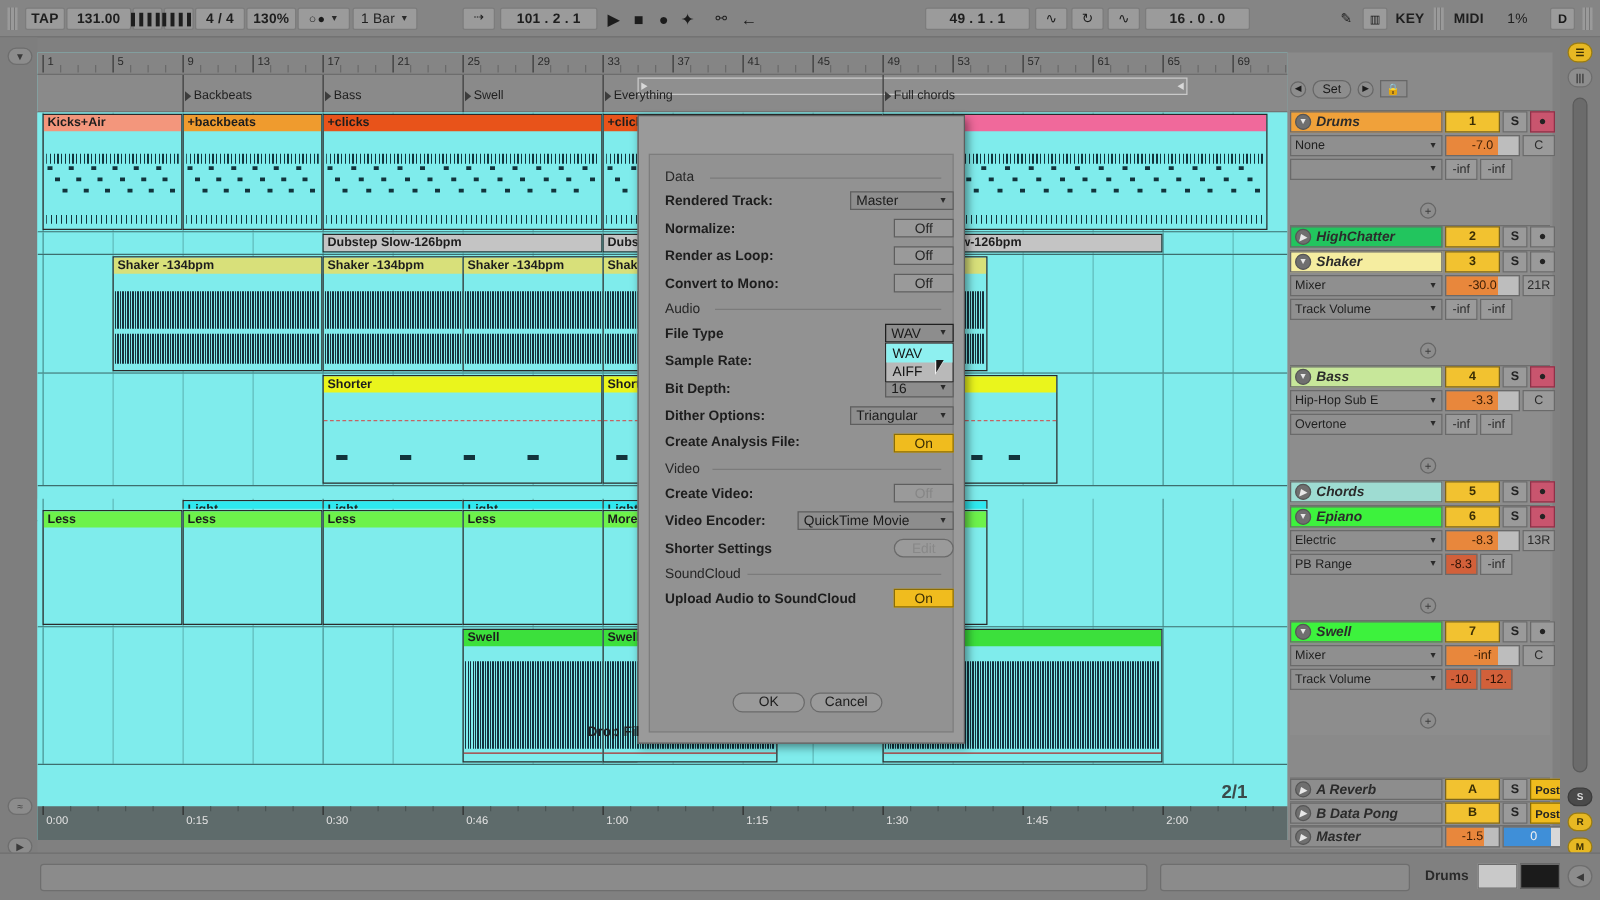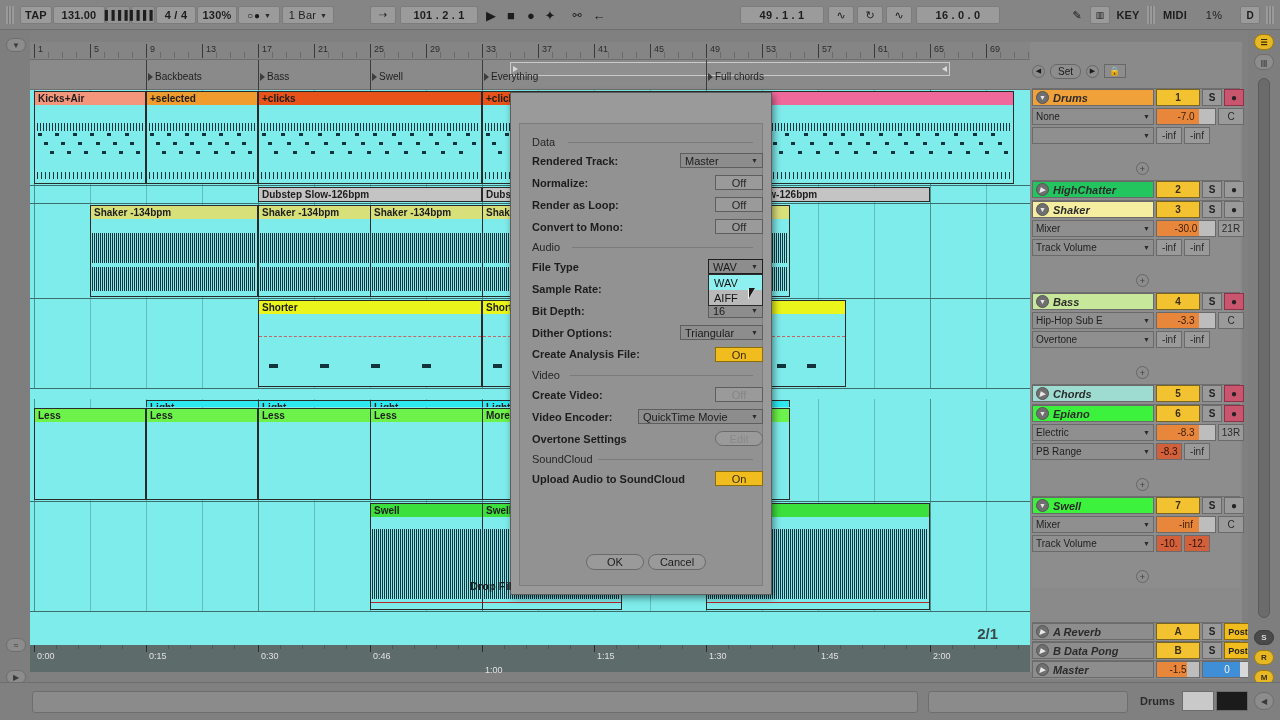--- a/index.html
+++ b/index.html
@@ -398,21 +398,21 @@
               <div style="position: absolute; background: rgb(18, 52, 60); height: 3px; width: 4px; left: 78.1111px; top: 37px;"></div>
               <div style="position: absolute; background: rgb(18, 52, 60); height: 3px; width: 4px; left: 83.8889px; top: 46px;"></div>
               <div style="position: absolute; background: rgb(18, 52, 60); height: 3px; width: 4px; left: 89.6667px; top: 28px;"></div>
               <div style="position: absolute; background: rgb(18, 52, 60); height: 3px; width: 4px; left: 95.4444px; top: 37px;"></div>
               <div style="position: absolute; background: rgb(18, 52, 60); height: 3px; width: 4px; left: 101.222px; top: 46px;"></div>
               <div style="position: absolute; left: 2px; right: 2px; top: 18px; height: 8px; background: repeating-linear-gradient(to right, rgb(18, 52, 60) 0px, rgb(18, 52, 60) 1px, transparent 1px, transparent 3px);"></div>
               <div style="position: absolute; left: 2px; right: 2px; bottom: 4px; height: 7px; background: repeating-linear-gradient(to right, rgb(18, 52, 60) 0px, rgb(18, 52, 60) 1px, transparent 1px, transparent 4px);"></div>
             </div>
           </div>
           <div class="clip" style="left: 116px; width: 112px; top: 1px; height: 93px; background: rgb(127, 236, 236);">
-            <div class="cliphdr" style="background: rgb(239, 155, 46);">+selected</div>
+            <div class="cliphdr" style="background: rgb(239, 155, 46);">+backbeats</div>
             <div class="clipbody">
               <div style="position: absolute; background: rgb(18, 52, 60); height: 3px; width: 4px; left: 3px; top: 28px;"></div>
               <div style="position: absolute; background: rgb(18, 52, 60); height: 3px; width: 4px; left: 8.77778px; top: 37px;"></div>
               <div style="position: absolute; background: rgb(18, 52, 60); height: 3px; width: 4px; left: 14.5556px; top: 46px;"></div>
               <div style="position: absolute; background: rgb(18, 52, 60); height: 3px; width: 4px; left: 20.3333px; top: 28px;"></div>
               <div style="position: absolute; background: rgb(18, 52, 60); height: 3px; width: 4px; left: 26.1111px; top: 37px;"></div>
               <div style="position: absolute; background: rgb(18, 52, 60); height: 3px; width: 4px; left: 31.8889px; top: 46px;"></div>
               <div style="position: absolute; background: rgb(18, 52, 60); height: 3px; width: 4px; left: 37.6667px; top: 28px;"></div>
               <div style="position: absolute; background: rgb(18, 52, 60); height: 3px; width: 4px; left: 43.4444px; top: 37px;"></div>
               <div style="position: absolute; background: rgb(18, 52, 60); height: 3px; width: 4px; left: 49.2222px; top: 46px;"></div>
@@ -838,21 +838,21 @@
         <div class="tr-tick min" style="left: 272px;"></div>
         <div class="tr-tick min" style="left: 294px;"></div>
         <div class="tr-tick min" style="left: 316px;"></div>
         <div class="tr-tick" style="left: 340px;"></div>
         <div class="tr-lab" style="left: 343px;">0:46</div>
         <div class="tr-tick min" style="left: 362px;"></div>
         <div class="tr-tick min" style="left: 384px;"></div>
         <div class="tr-tick min" style="left: 406px;"></div>
         <div class="tr-tick min" style="left: 428px;"></div>
         <div class="tr-tick" style="left: 452px;"></div>
-        <div class="tr-lab" style="left: 455px; margin-top: 14px;">1:00</div>
+        <div class="tr-lab" style="left: 455px;">1:00</div>
         <div class="tr-tick min" style="left: 474px;"></div>
         <div class="tr-tick min" style="left: 496px;"></div>
         <div class="tr-tick min" style="left: 518px;"></div>
         <div class="tr-tick min" style="left: 540px;"></div>
         <div class="tr-tick" style="left: 564px;"></div>
         <div class="tr-lab" style="left: 567px;">1:15</div>
         <div class="tr-tick min" style="left: 586px;"></div>
         <div class="tr-tick min" style="left: 608px;"></div>
         <div class="tr-tick min" style="left: 630px;"></div>
         <div class="tr-tick min" style="left: 652px;"></div>
@@ -1118,21 +1118,21 @@
 
       <div class="d-lab" style="top:265px;">Create Video:</div>
       <div class="d-tog dis" style="left:195px;top:263px;width:48px;">Off</div>
 
       <div class="d-lab" style="top:287px;">Video Encoder:</div>
       <div class="d-menu" style="left:118px;top:285px;width:125px;">
         <span class="mv">QuickTime Movie</span>
         <span class="caret">▼</span>
       </div>
 
-      <div class="d-lab" style="top:309px;">Overtone Settings</div>
+      <div class="d-lab" style="top:309px;">Shorter Settings</div>
       <div class="d-pill" style="left:195px;top:307px;width:48px;">Edit</div>
 
       <div class="d-sec" style="top:329px;">SoundCloud</div>
       <div class="d-secline" style="left:78px;top:335px;width:155px;"></div>
 
       <div class="d-lab" style="top:349px;">Upload Audio to SoundCloud</div>
       <div class="d-tog on" style="left:195px;top:347px;width:48px;">On</div>
 
 
       <div class="d-btn" style="left:66px;top:430px;width:58px;">OK</div>

